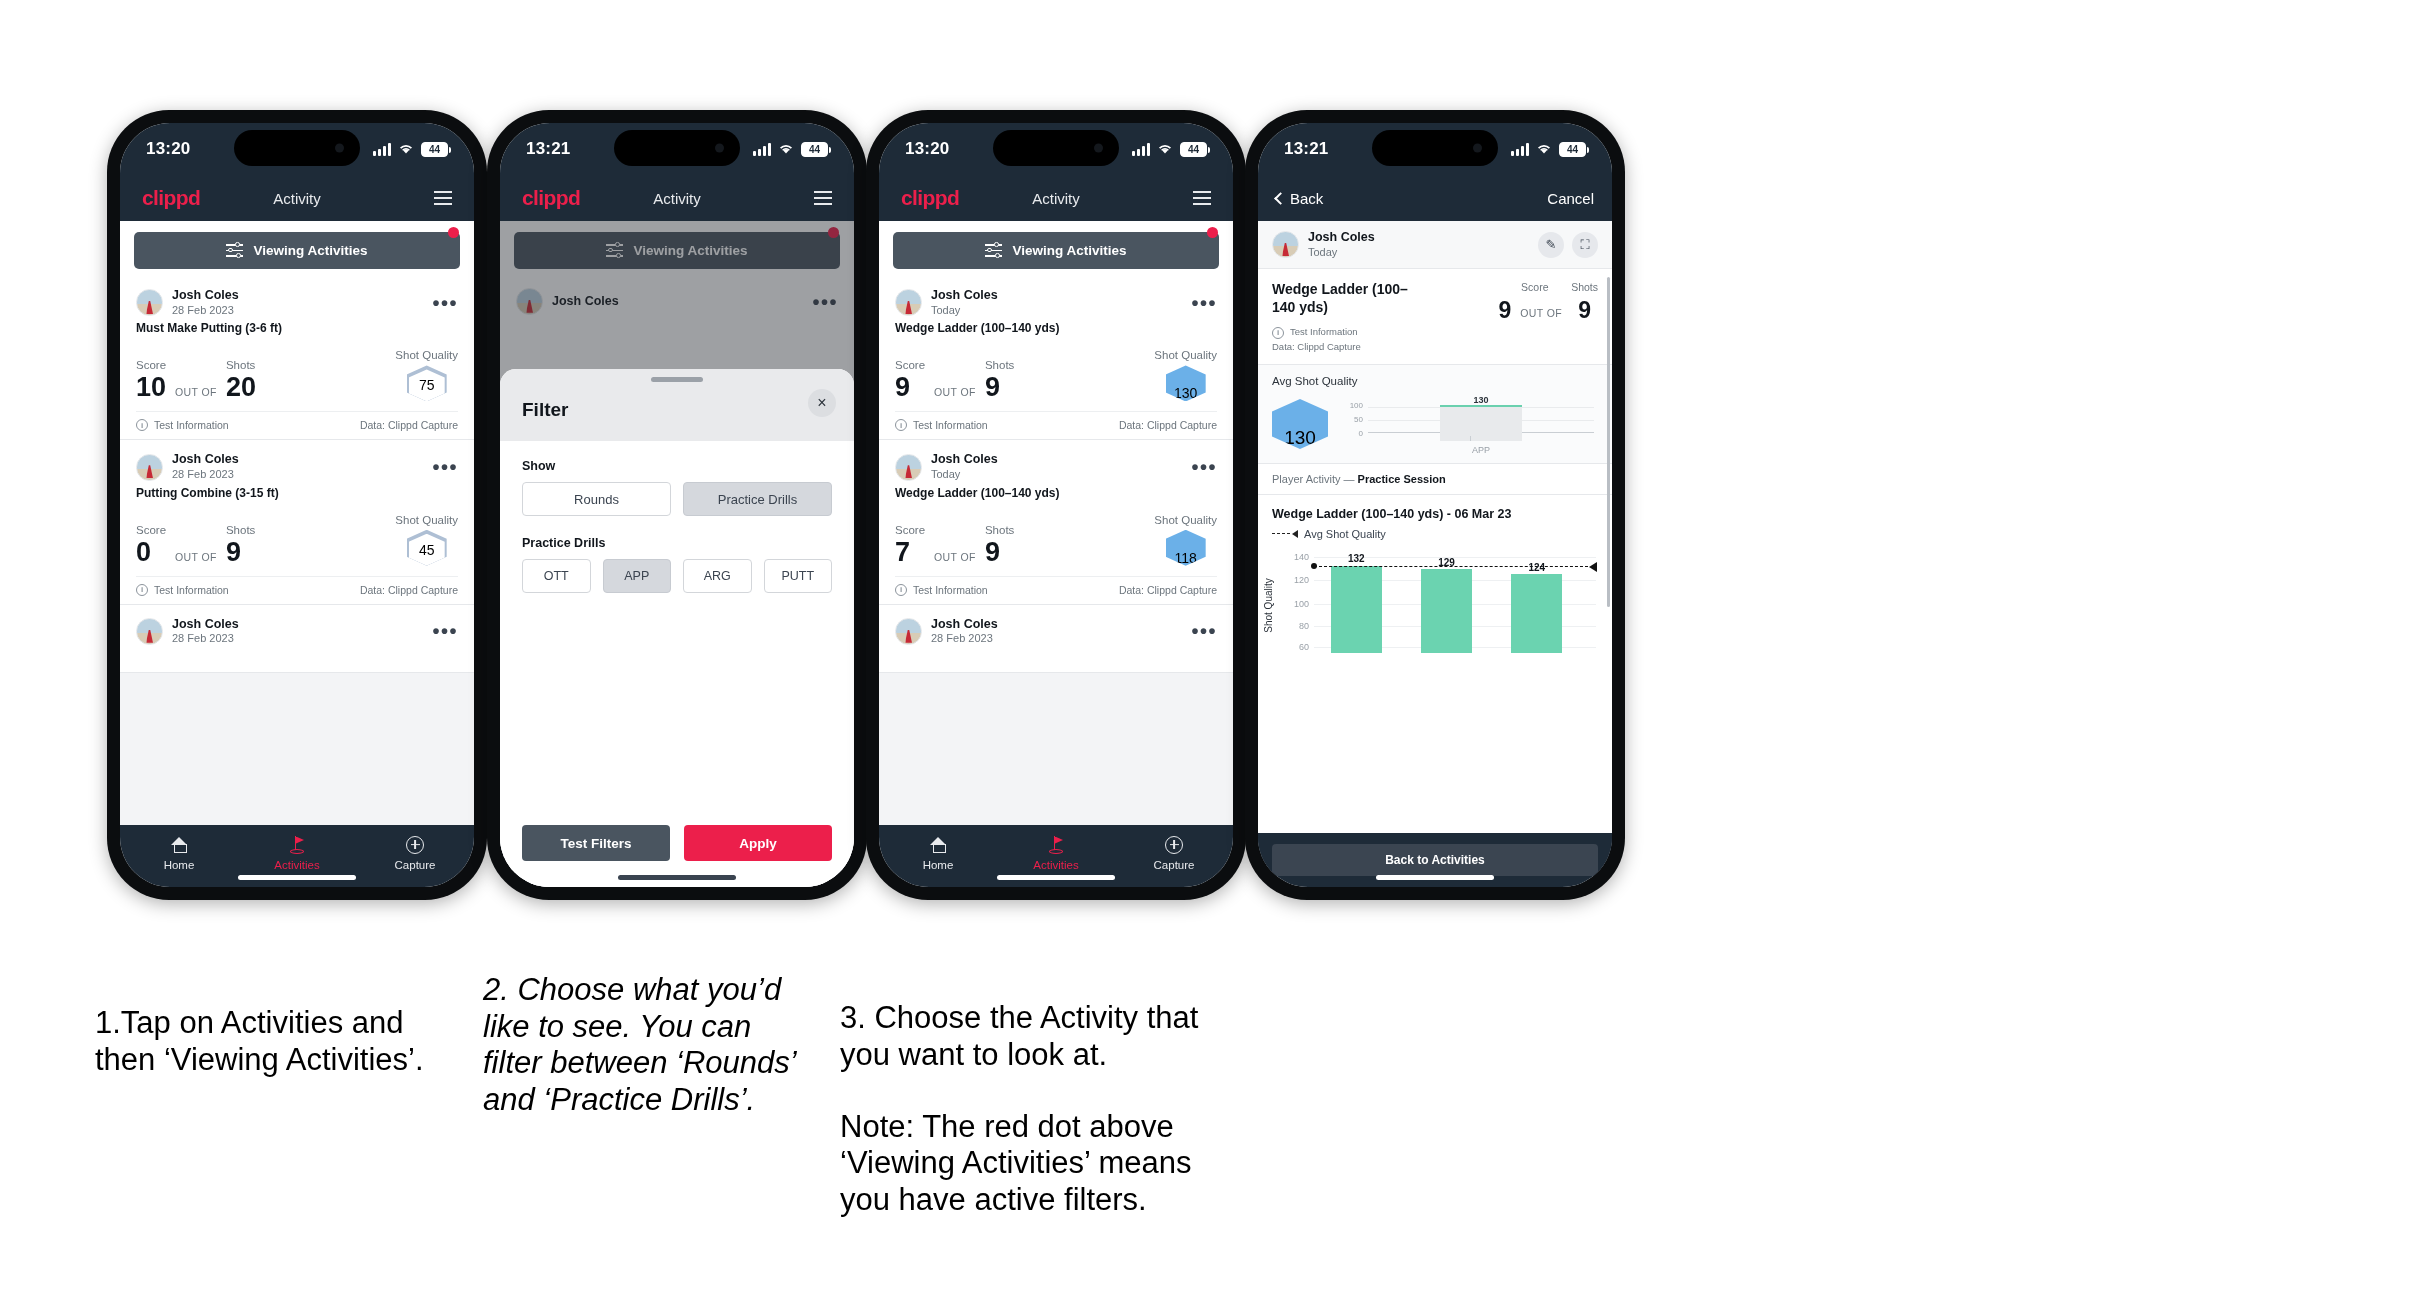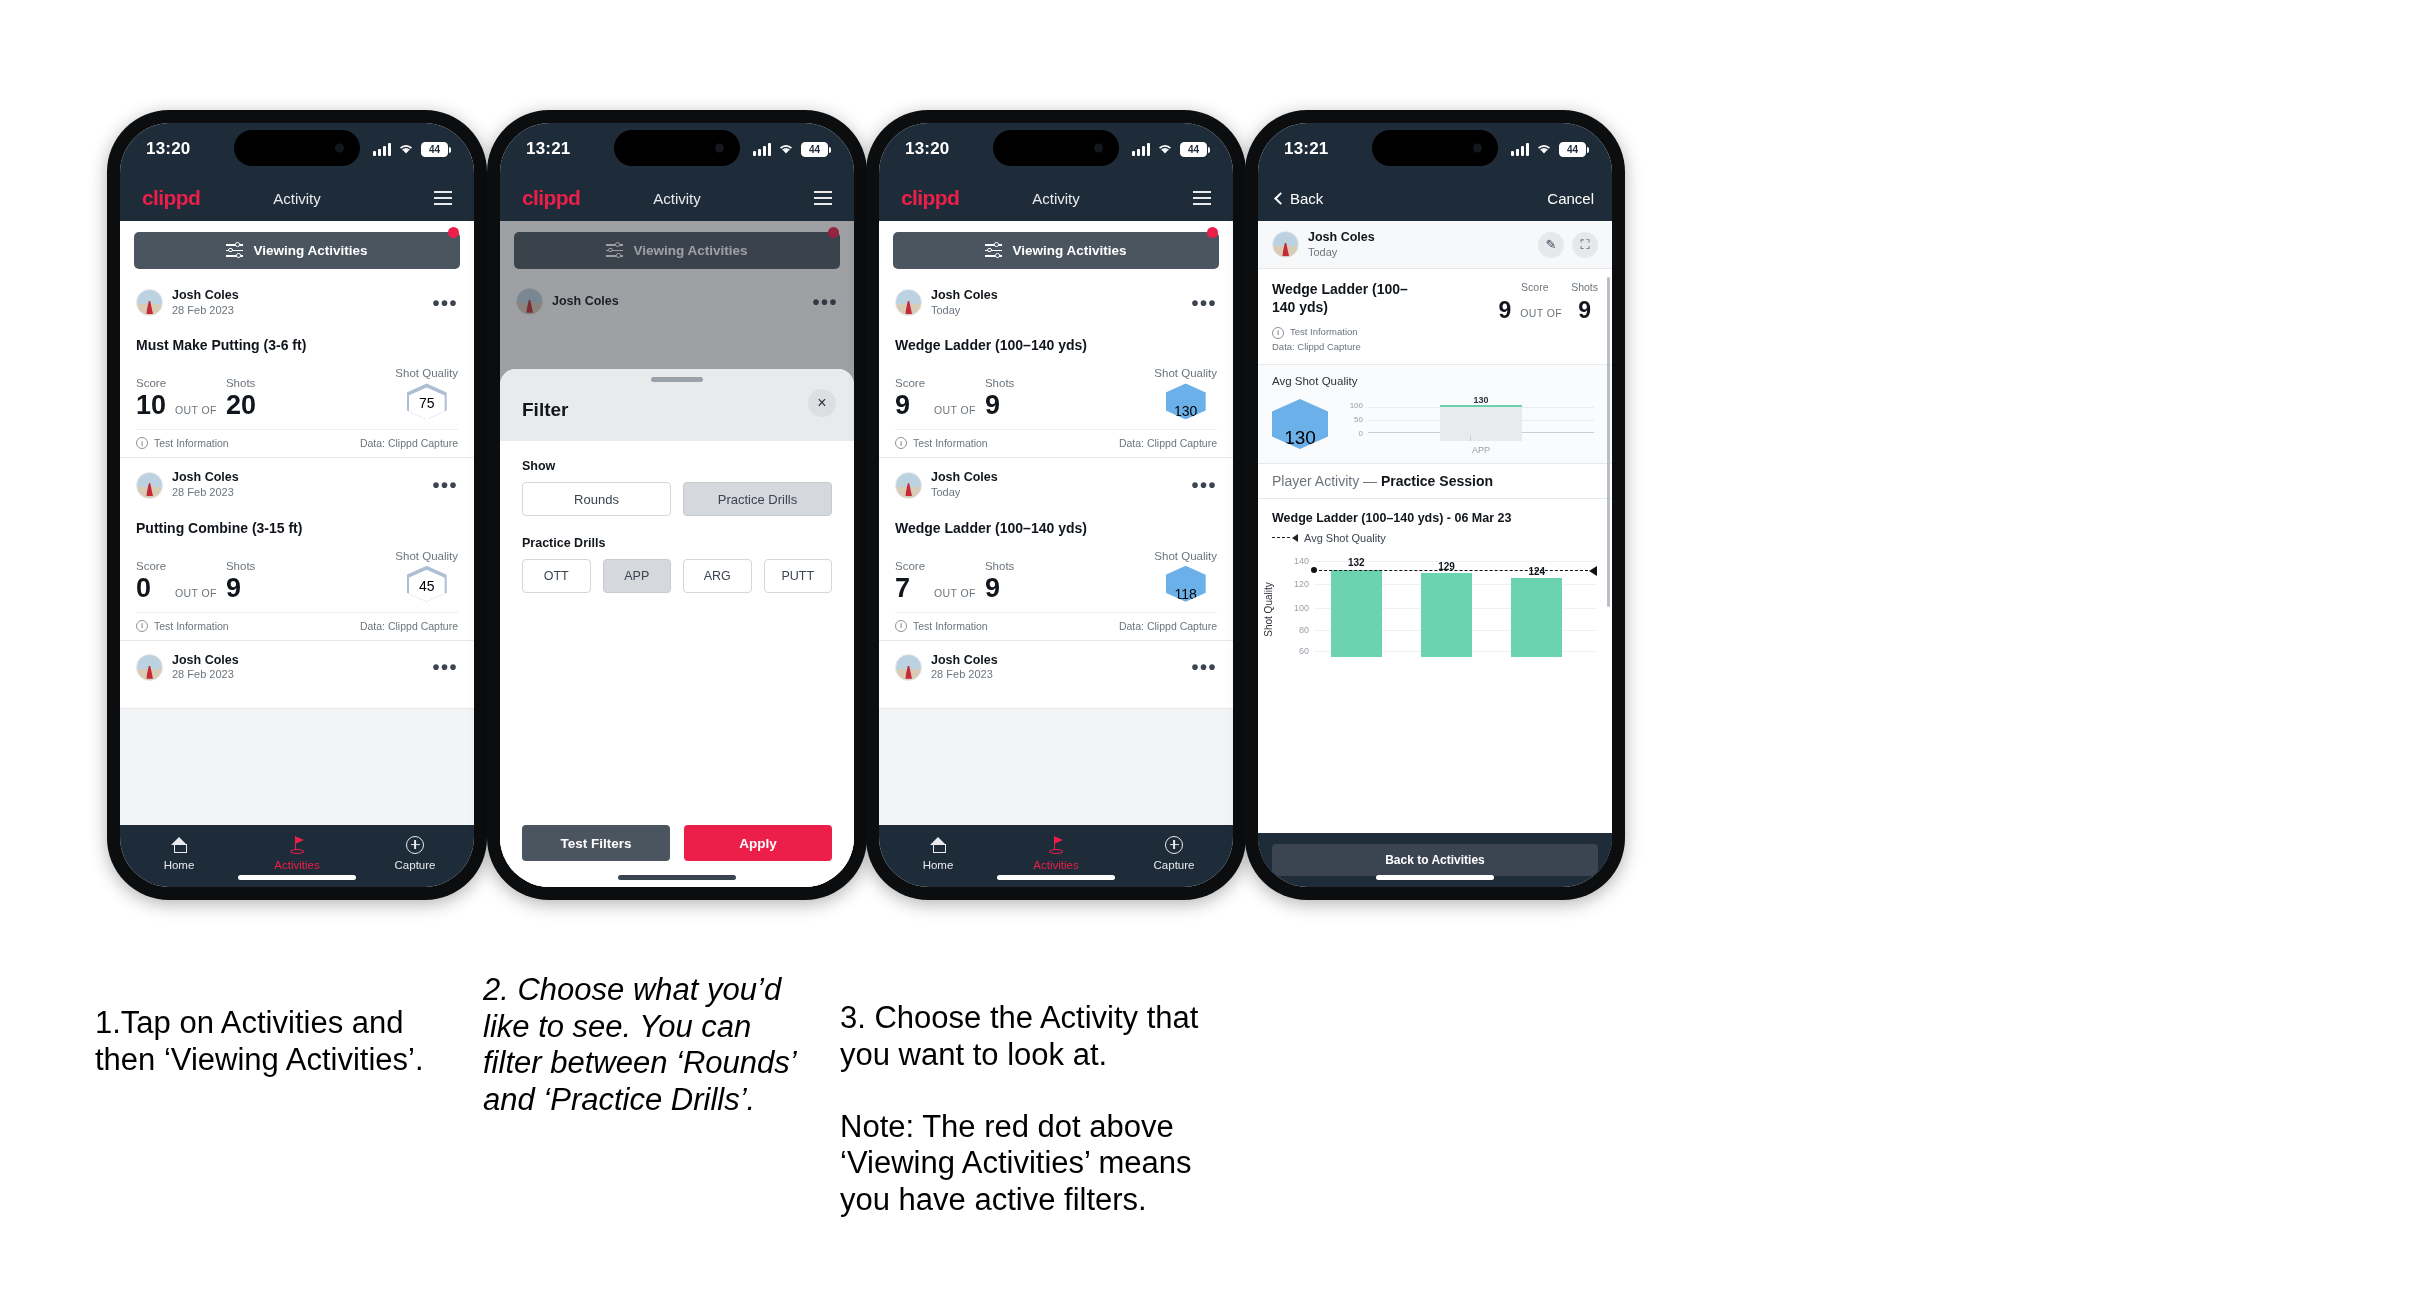--- a/index.html
+++ b/index.html
@@ -130,21 +130,21 @@
   }
   .avatar::after {
     content:""; position:absolute; left:50%; top:43%; transform:translateX(-50%);
     width:7px; height:13px; background:#c62a36;
     clip-path: polygon(40% 0, 60% 0, 100% 100%, 0 100%);
   }
   .who { line-height: 1.25; }
   .who .nm { font-size: 12.5px; font-weight: bold; color: #11161c; }
   .who .dt { font-size: 11px; color: #6c757d; }
   .dots { margin-left: auto; color: #3b4450; font-size: 20px; letter-spacing: 1.5px; line-height: 0.4; font-weight: bold; }
-  .card-title { font-size: 14px; font-weight: bold; color: #11161c; margin: 20px 0 4px; }
+  .card-title { font-size: 12px; font-weight: bold; color: #11161c; margin: 4px 0 4px; }
   .stats { display: flex; align-items: flex-end; padding: 6px 0 10px; }
   .col { display: flex; flex-direction: column; }
   .lbl { font-size: 11.5px; color: #6c757d; margin-bottom: 3px; }
   .bignum { font-size: 27px; font-weight: bold; color: #11161c; line-height: 1; }
   .outof { font-size: 10.5px; color: #6c757d; letter-spacing: .4px; margin: 0 9px 3px; }
   .sq-wrap { margin-left: auto; text-align: center; }
   .hexbox { display: flex; justify-content: center; margin-top: 2px; }
   .hex {
     width: 40px; height: 36px;
     display: flex; align-items: flex-end; justify-content: center;
@@ -254,21 +254,21 @@
   .mc-axis { position:absolute; left:0; top:0; bottom:14px; width:24px; }
   .mc-tick { position:absolute; right:3px; font-size:8px; color:#9aa1a8; transform:translateY(-50%); }
   .mc-plot { position:absolute; left:26px; right:4px; top:6px; bottom:14px; }
   .mc-grid { position:absolute; left:0; right:0; height:1px; background:#e9ebed; }
   .mc-bar { position:absolute; left:32%; width:36%; bottom:0; background:#e8eaec; }
   .mc-cap { position:absolute; left:32%; width:36%; height:2px; background:#6ad0ae; }
   .mc-val { position:absolute; left:32%; width:36%; text-align:center; font-size:9px; font-weight:bold; color:#2c333b; }
   .mc-xlab { position:absolute; left:26px; right:4px; bottom:0; text-align:center; font-size:9px; color:#9aa1a8; }
   .mc-xtick { position:absolute; left:50%; bottom:14px; width:1px; height:5px; background:#c9ced3; }
 
-  .pa-bar { background:#fff; padding: 9px 14px; font-size: 14px; color:#6c757d; border-bottom:1px solid #e6e8eb; }
+  .pa-bar { background:#fff; padding: 9px 14px; font-size: 11px; color:#6c757d; border-bottom:1px solid #e6e8eb; }
   .pa-bar b { color:#11161c; }
   .chart-sec { background:#fff; padding: 12px 14px 6px; }
   .chart-title { font-size: 12.5px; font-weight:bold; color:#11161c; margin-bottom:7px; }
   .legend { display:flex; align-items:center; gap:6px; font-size: 11px; color:#3b4450; margin-bottom: 8px; }
   .leg-line { width: 26px; height: 10px; position: relative; }
   .leg-line::before { content:""; position:absolute; left:0; top:4px; width:18px; height:0;
     border-top: 1.6px dashed #222; }
   .leg-line::after { content:""; position:absolute; right:0; top:1px; width:0;height:0;
     border-top:4px solid transparent;border-bottom:4px solid transparent;border-right:6px solid #222; }
   .bigchart { position: relative; height: 105px; }

